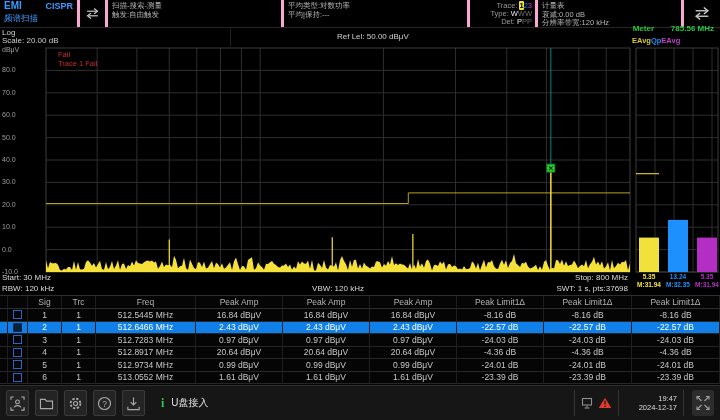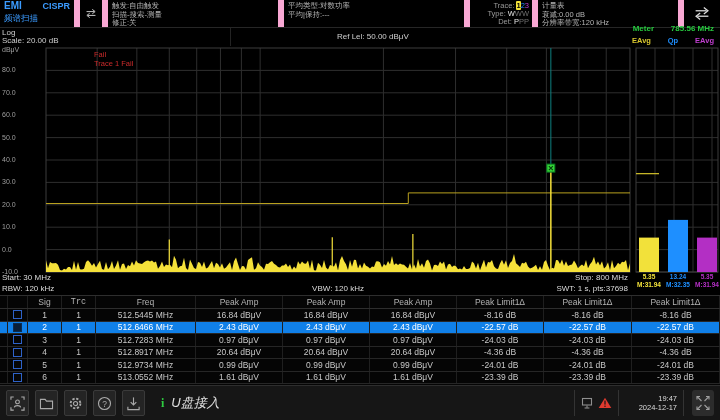--- a/index.html
+++ b/index.html
@@ -2,21 +2,21 @@
 <html><head>
 <meta charset="utf-8">
 <style>
   html,body{margin:0;padding:0;background:#000;}
   #app{position:relative;width:720px;height:420px;background:#000;overflow:hidden;
        font-family:"Liberation Sans","DejaVu Sans",sans-serif;color:#c8c8c8;
        -webkit-font-smoothing:antialiased;}
   
   #topbar{position:absolute;left:0;top:0;width:720px;height:28px;display:flex;
           border-bottom:1px solid #262626;box-sizing:border-box;background:#000;}
-  .blk{box-sizing:border-box;border-right:6px solid #f9a8d4;padding:2px 4px;
+  .blk{box-sizing:border-box;border-right:3px solid #f9a8d4;padding:2px 4px;
        font-size:7.5px;line-height:8.5px;color:#b5b5b5;overflow:hidden;}
   #blk-mode{width:80px;}
   #blk-mode .row1{display:flex;align-items:baseline;}
   .mode-txt{color:#3b9bff;font-weight:bold;font-size:10px;}
   .std-txt{color:#3b9bff;font-weight:bold;font-size:9px;margin-left:auto;}
   .submode-txt{color:#3b9bff;font-size:8.5px;margin-top:3px;}
   .icon-blk{display:flex;align-items:center;justify-content:center;}
   #blk-loop{width:28px;}
   #blk-scan{width:176px;}
   #blk-avg{width:186px;}
@@ -25,48 +25,48 @@
   #blk-sync{flex:1;border-right:none;}
   .trow3{display:flex;align-items:center;height:8px;justify-content:flex-end;}
   .trlabel{width:26px;text-align:right;color:#9a9a9a;font-size:7.5px;margin-right:2px;}
   .trval{width:10px;text-align:center;font-size:7.5px;}
   .tracebox-sel{background:#f2e13a;color:#000;font-weight:bold;border-radius:1px;}
   
   #subheader{position:absolute;left:0;top:28px;width:720px;height:18px;background:#000;}
   #subheader .vdivl{position:absolute;left:230px;top:0;width:1px;height:18px;background:#232323;}
   .sub-txt{position:absolute;font-size:8px;line-height:8px;color:#cfcfcf;white-space:nowrap;}
   .meter-green{color:#27c93f;font-weight:bold;}
-  #det-row{position:absolute;left:632px;top:8px;width:82px;display:flex;justify-content:space-between;
+  #det-row{position:absolute;left:632px;top:8px;width:82px;display:flex;justify-content:flex-start;
            font-size:7.5px;font-weight:bold;}
   
   #chart{position:absolute;left:0;top:46px;width:720px;height:249px;}
   #plot{position:absolute;left:0;top:0;}
   .ytick{position:absolute;left:2px;width:38px;font-size:7px;color:#9f9f9f;line-height:8px;}
   #unit-label{position:absolute;left:2px;top:0px;font-size:7px;color:#9f9f9f;}
-  #fail-box{position:absolute;left:58px;top:4px;font-size:7.5px;line-height:9px;color:#cc2b2b;margin-left:36px;}
+  #fail-box{position:absolute;left:58px;top:4px;font-size:7.5px;line-height:9px;color:#cc2b2b;}
   .xlab{position:absolute;font-size:8px;color:#dcdcdc;white-space:nowrap;}
   .mlab{position:absolute;width:40px;text-align:center;font-size:6.5px;line-height:7.5px;font-weight:bold;}
   
   #table{position:absolute;left:0;top:295px;width:720px;height:90px;background:#050505;font-size:8.5px;}
   .trow{display:flex;height:12.5px;align-items:center;border-bottom:1px solid #262626;box-sizing:border-box;}
   .trow.thead{height:14px;color:#b4b4b4;border-top:1px solid #2e2e2e;border-bottom:1px solid #2e2e2e;}
   .tcell{box-sizing:border-box;height:100%;display:flex;align-items:center;justify-content:center;
          border-right:1px solid #1f1f1f;overflow:hidden;white-space:nowrap;}
   .trow.sel{background:#1080e8;color:#fff;}
   .cb{display:block;width:9px;height:9px;border:1px solid #2e62c8;background:#060606;box-sizing:border-box;}
   .trow.sel .cb{border-color:#0a2c52;background:#0a1f38;}
   
   #bottombar{position:absolute;left:0;top:385px;width:720px;height:35px;background:#161616;
              border-top:1px solid #2e2e2e;box-sizing:border-box;display:flex;align-items:center;
              padding:0 6px;}
   .icon-btn{width:21px;height:24px;background:#242424;border:1px solid #3a3a3a;border-radius:2px;
             display:flex;align-items:center;justify-content:center;margin-right:6px;flex:none;}
   #usb-status{display:flex;align-items:center;margin-left:10px;}
   #info-i{color:#2ecc40;font-weight:bold;font-size:12px;font-family:"Liberation Serif",serif;margin-right:7px;}
-  #usb-txt{font-size:13px;color:#e0e0e0;font-style:italic;}
+  #usb-txt{font-size:10px;color:#e0e0e0;}
   .flexspace{flex:1;}
   .vdiv{width:1px;height:26px;background:#333;margin:0 6px;flex:none;}
   #net-cluster{display:flex;align-items:center;gap:3px;}
   #clock{text-align:right;font-size:7.5px;line-height:9px;color:#dcdcdc;width:52px;}
   #nav-box{width:22px;height:26px;background:#2c2c2c;border-radius:3px;display:flex;
            align-items:center;justify-content:center;margin-left:2px;}
 </style>
 </head>
 <body>
 
@@ -84,23 +84,22 @@
       <svg width="20" height="15" viewBox="0 0 22 16">
         <g stroke="#dddddd" stroke-width="1.4" fill="none">
           <path d="M4 5h12"></path>
             <path d="M13 1.5L17.5 5L13 8.5"></path>
           <path d="M18 11H6"></path>
             <path d="M9 7.5L4.5 11L9 14.5"></path>
         </g>
       </svg>
     </div>
     <div class="blk" id="blk-scan">
+      <div>扫描-搜索-测量</div>
       <div>触发:自由触发</div>
-      <div>扫描-搜索-测量</div>
-      <div>修正:关</div>
     </div>
     <div class="blk" id="blk-avg">
       <div>平均类型:对数功率</div>
       <div>平均|保持:---</div>
     </div>
     <div class="blk" id="blk-trace">
       <div class="trow3">
           <span class="trlabel">Trace:</span>
           <span id="trace-nums"><span class="trval tracebox-sel">1</span><span class="trval" style="color: rgb(30, 143, 255);">2</span><span class="trval" style="color: rgb(192, 63, 208);">3</span></span>
         </div>
@@ -231,21 +230,21 @@
         <div class="mlab" style="left: 687px; top: 227px; color: rgb(179, 47, 196);">5.35</div>
         <div class="mlab" style="left: 687px; top: 235px; color: rgb(179, 47, 196);">M:31.94</div>
       </div>
   </div>
 
   <div id="table">
       <div class="trow thead">
         <div class="tcell" style="width: 8px; flex: 0 0 auto;"></div>
         <div class="tcell" style="width: 20px; flex: 0 0 auto;"></div>
         <div class="tcell" style="width: 34px; flex: 0 0 auto;">Sig</div>
-        <div class="tcell" style="width: 34px; flex: 0 0 auto; font-family: Liberation Mono, monospace;">Trc</div>
+        <div class="tcell" style="width: 34px; flex: 0 0 auto;">Trc</div>
         <div class="tcell" style="width: 100px; flex: 0 0 auto;">Freq</div>
         <div class="tcell" style="width: 87px; flex: 0 0 auto;">Peak Amp</div>
         <div class="tcell" style="width: 87px; flex: 0 0 auto;">Peak Amp</div>
         <div class="tcell" style="width: 87px; flex: 0 0 auto;">Peak Amp</div>
         <div class="tcell" style="width: 87px; flex: 0 0 auto;">Peak Limit1Δ</div>
         <div class="tcell" style="width: 88px; flex: 0 0 auto;">Peak Limit1Δ</div>
         <div class="tcell" style="width: 88px; flex: 0 0 auto;">Peak Limit1Δ</div>
       </div>
       <div class="trow">
         <div class="tcell" style="width: 8px; flex: 0 0 auto;"></div>

